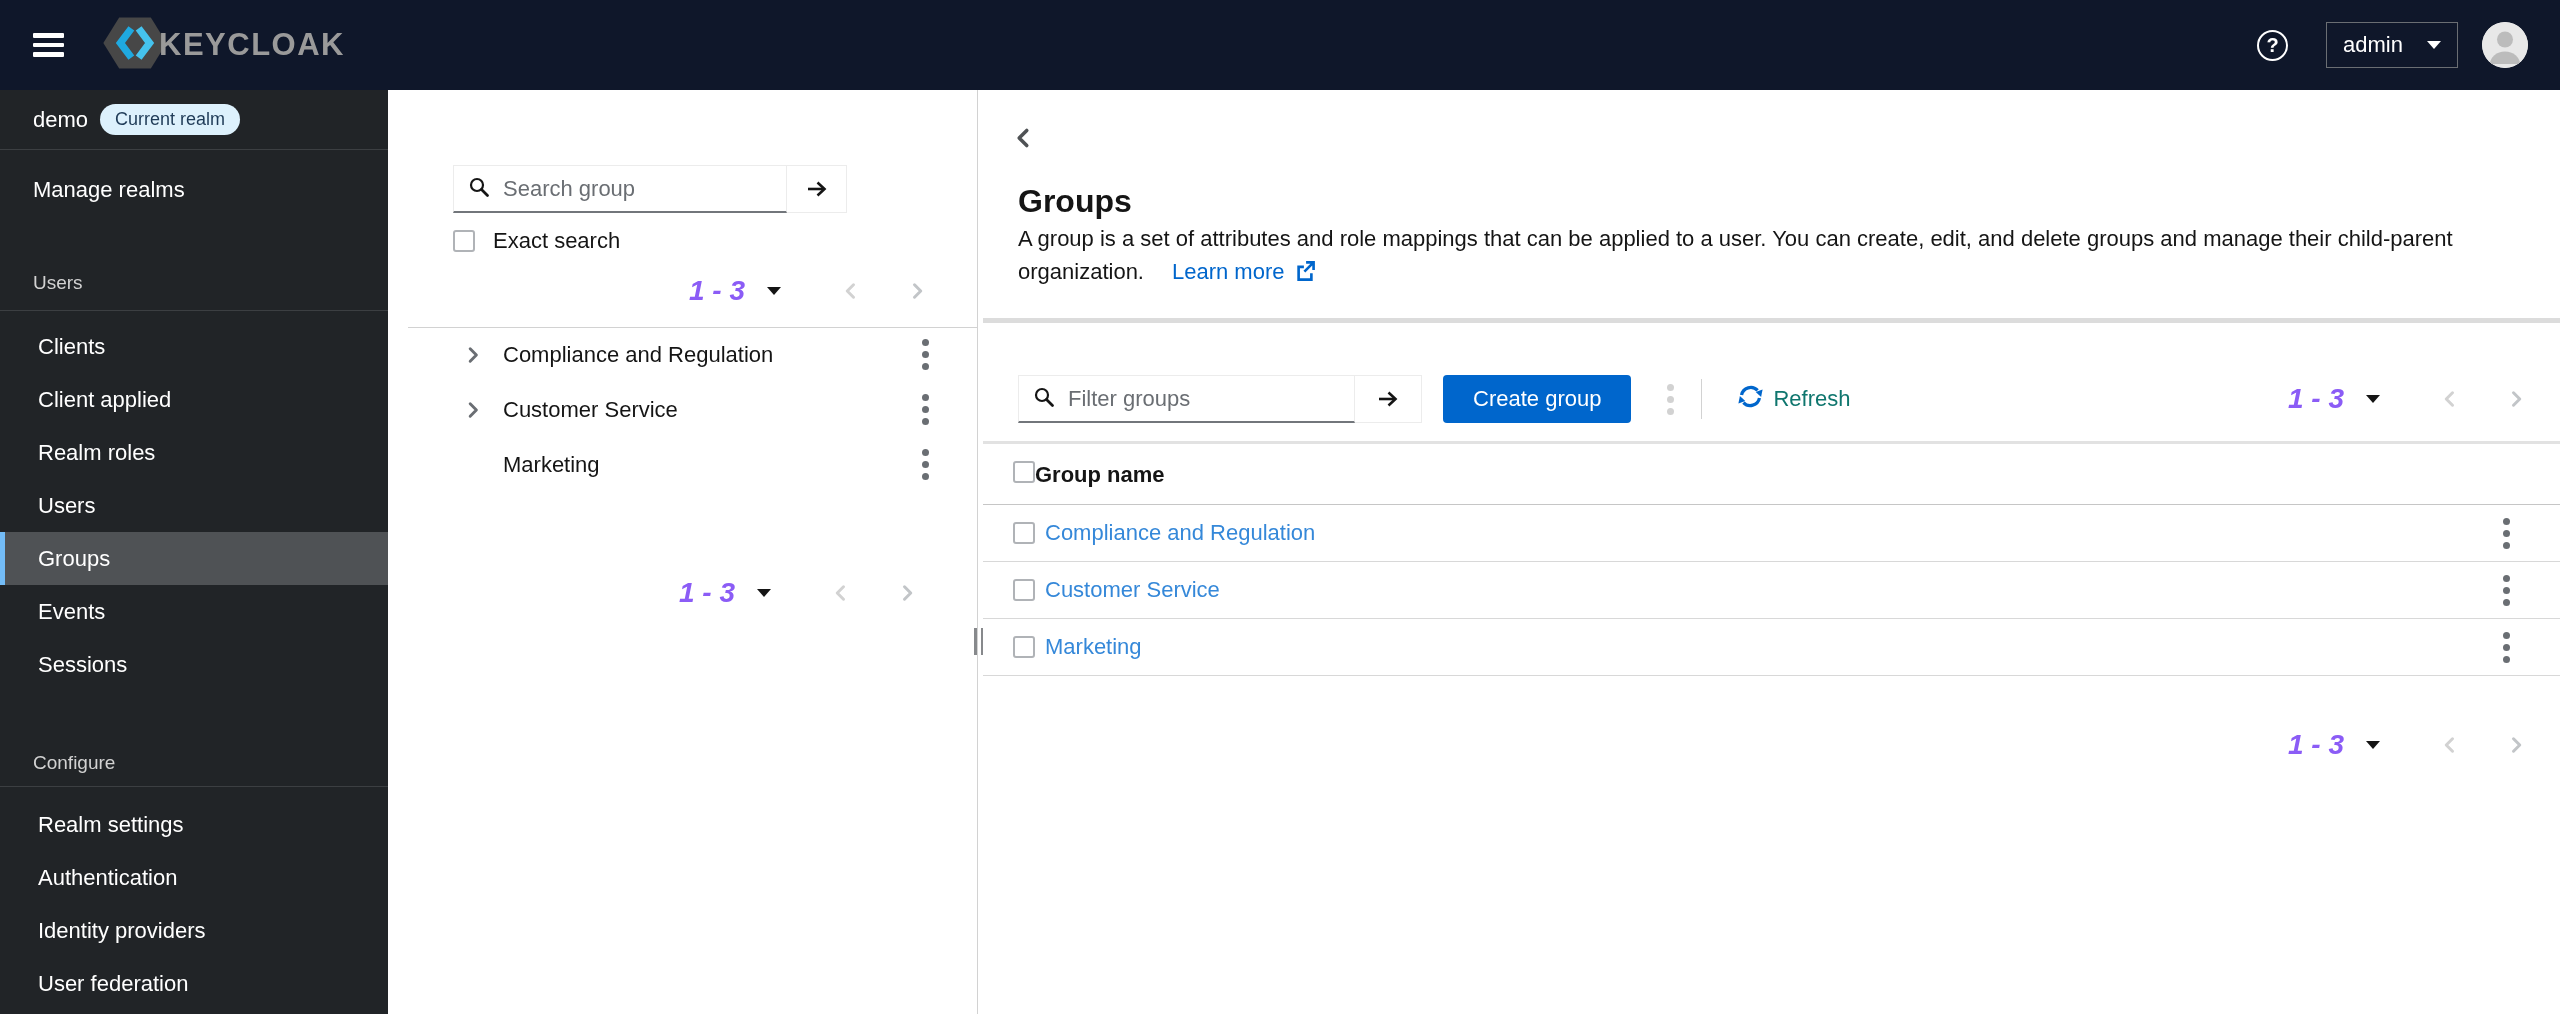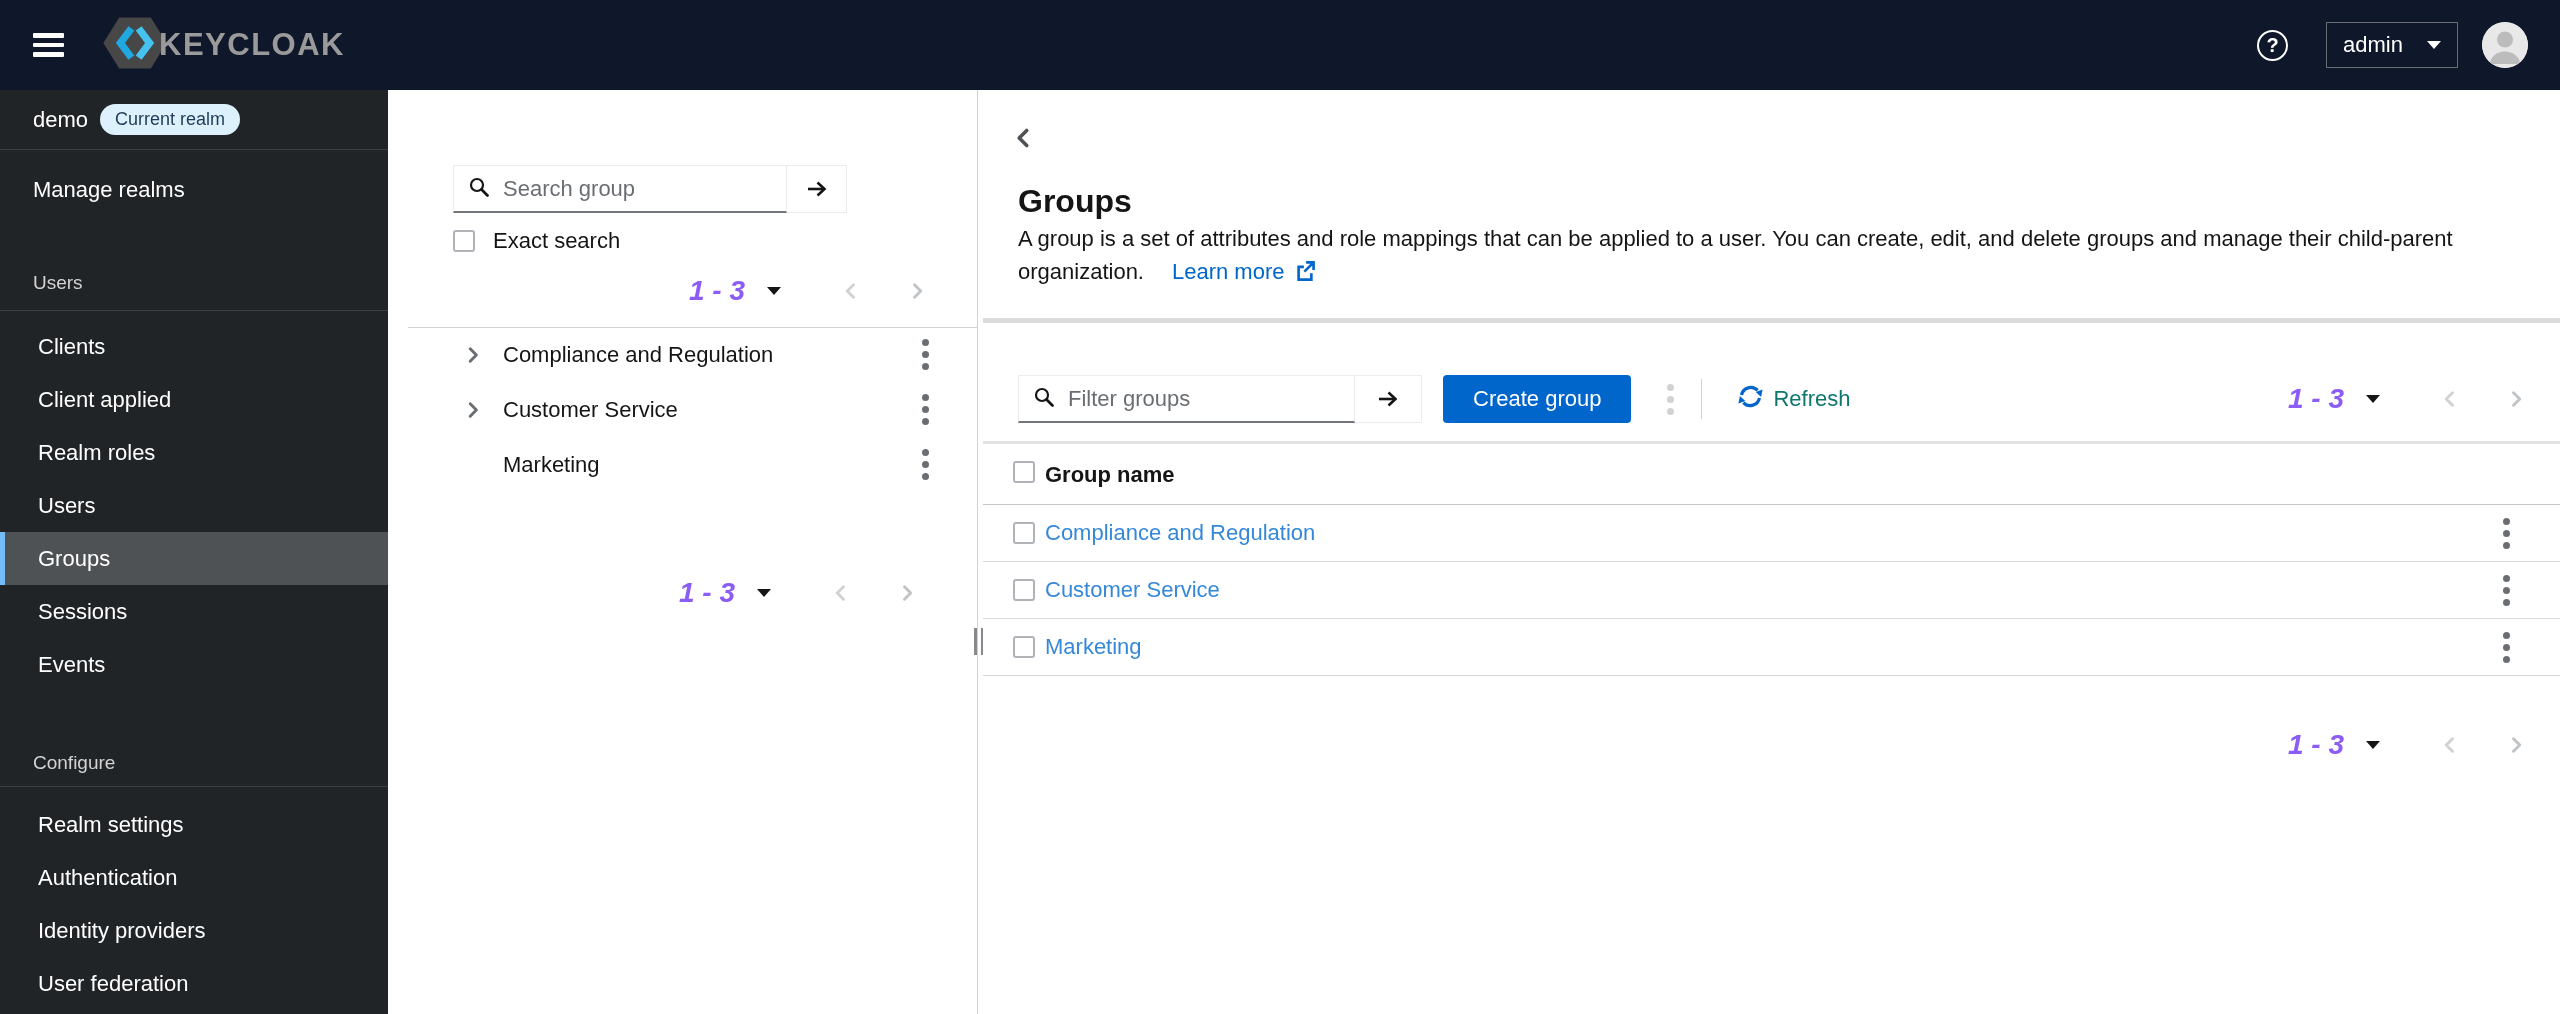--- a/index.html
+++ b/index.html
@@ -79,21 +79,21 @@
   .main-filter .search-box{width:337px;}
   .main-filter .search-go{width:67px;}
   .btn-primary{margin-left:21px;height:48px;padding:0 30px;background:#0066cc;color:#fff;border:none;border-radius:4px;font-size:22px;font-family:"Liberation Sans",sans-serif;cursor:pointer;}
   .toolbar-kebab{margin-left:26px;color:#d2d2d2;}
   .vdiv{margin-left:17px;width:1px;height:40px;background:#d2d2d2;}
   .refresh{margin-left:36px;display:flex;align-items:center;gap:10px;color:#0f766e;font-size:22px;cursor:pointer;text-decoration:none;}
   .toolbar .pager{margin-left:auto;}
   .grid{position:absolute;left:0;right:0;top:355px;}
   .t-header{display:flex;align-items:center;height:60px;border-bottom:1px solid #c6c6c6;padding-left:30px;padding-right:40px;}
   .t-header .cb{margin-top:-6px;}
-  .t-head-label{font-size:22px;font-weight:700;color:#151515;margin-left:10px;}
+  .t-head-label{font-size:22px;font-weight:700;color:#151515;}
   .t-row{display:flex;align-items:center;height:57px;border-bottom:1px solid #d8d8d8;padding-left:30px;padding-right:40px;}
   .t-link{font-size:22px;color:#3588d9;text-decoration:none;margin-left:10px;cursor:pointer;}
   .footer-pager{position:absolute;left:0;right:0;top:631px;height:48px;display:flex;justify-content:flex-end;align-items:center;padding-right:34px;}
 </style>
 </head>
 <body>
 
 <div class="stage">
 
   <header class="masthead">
@@ -148,24 +148,24 @@
           <li class="nav-item">
             <span class="nav-item-label">Realm roles</span>
           </li>
           <li class="nav-item">
             <span class="nav-item-label">Users</span>
           </li>
           <li class="nav-item current">
             <span class="nav-item-label">Groups</span>
           </li>
           <li class="nav-item">
+            <span class="nav-item-label">Events</span>
+          </li>
+          <li class="nav-item">
             <span class="nav-item-label">Sessions</span>
-          </li>
-          <li class="nav-item">
-            <span class="nav-item-label">Events</span>
           </li>
         </ul>
     </div>
 
     <div id="nav-sec-1">
       <div class="nav-sec-label configure">Configure</div>
       <div class="nav-divider second"></div>
       <ul class="nav-list second">
           <li class="nav-item">
             <span class="nav-item-label">Realm settings</span>

